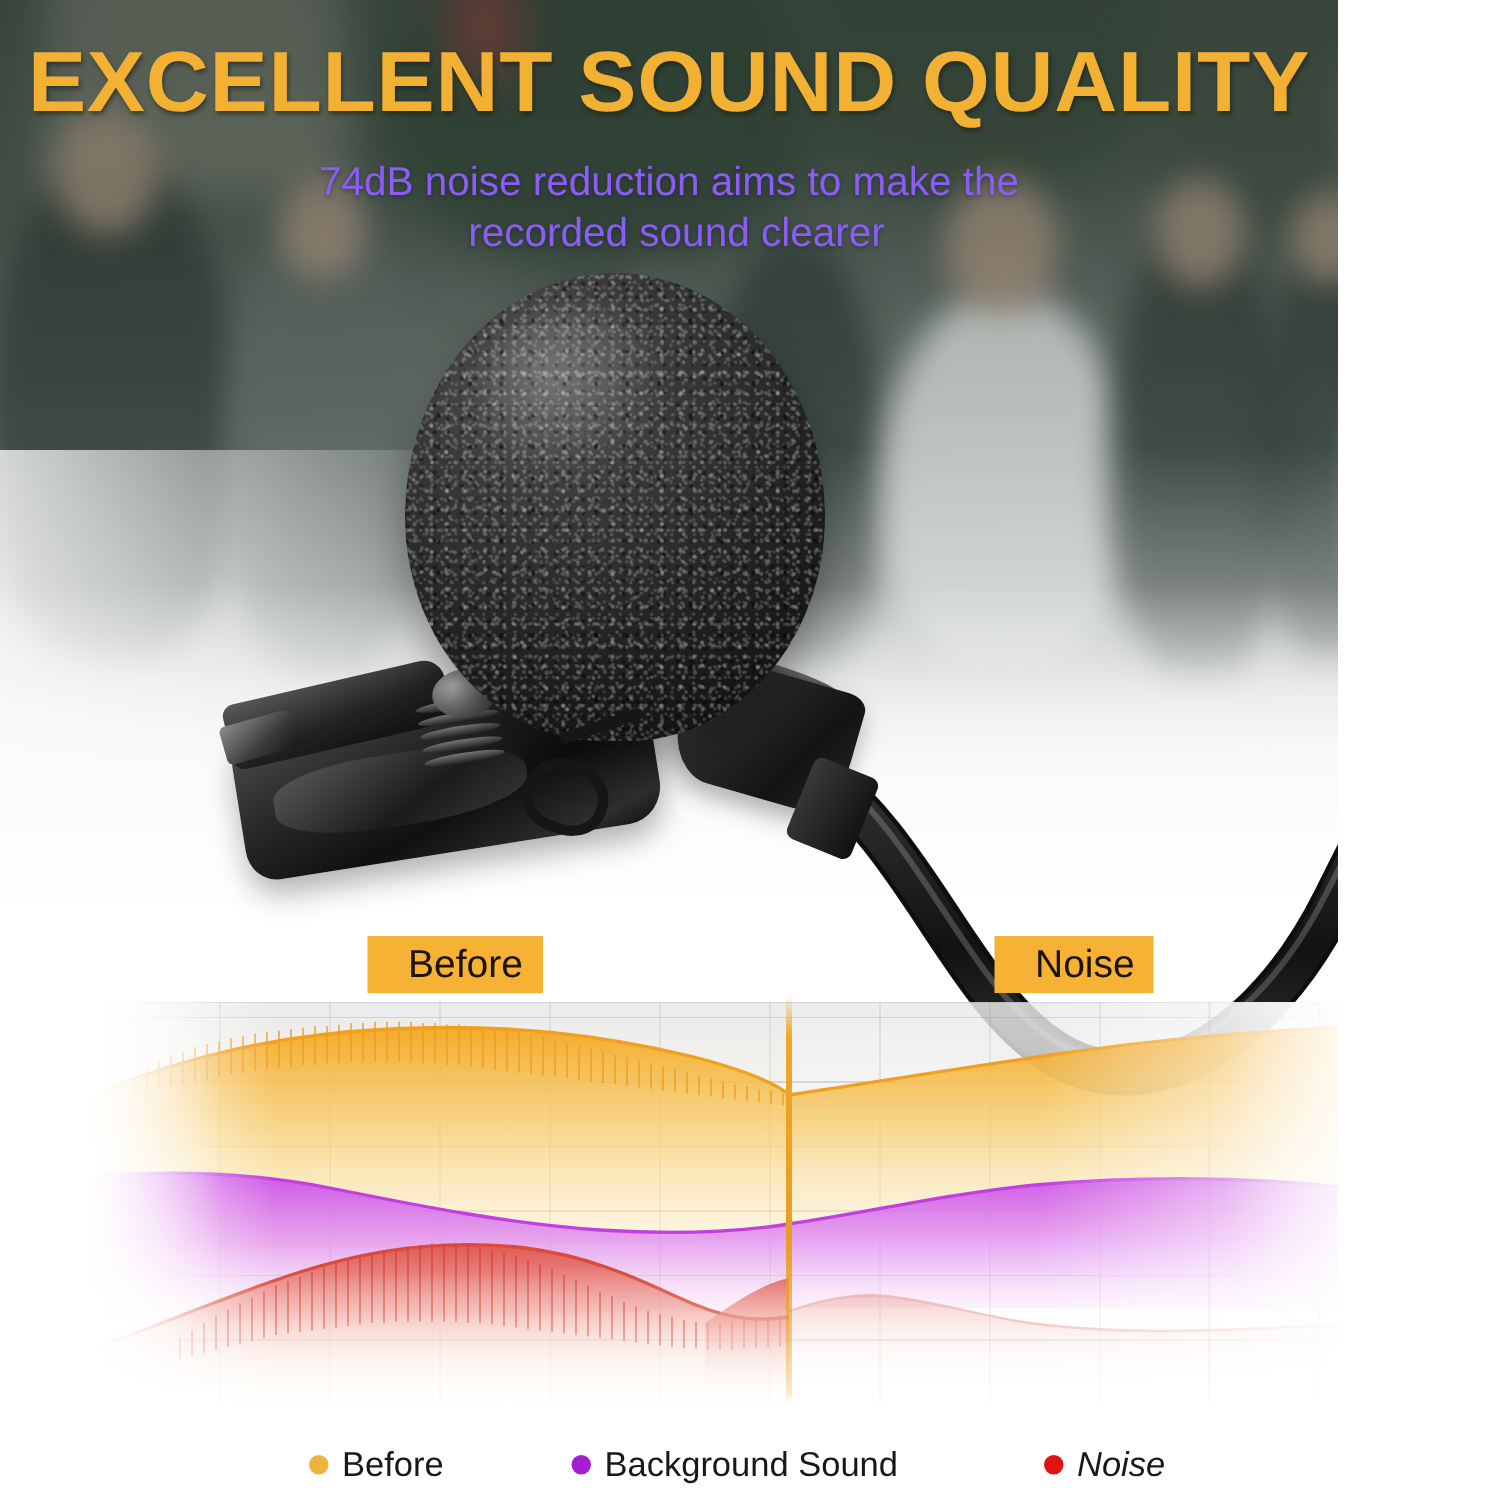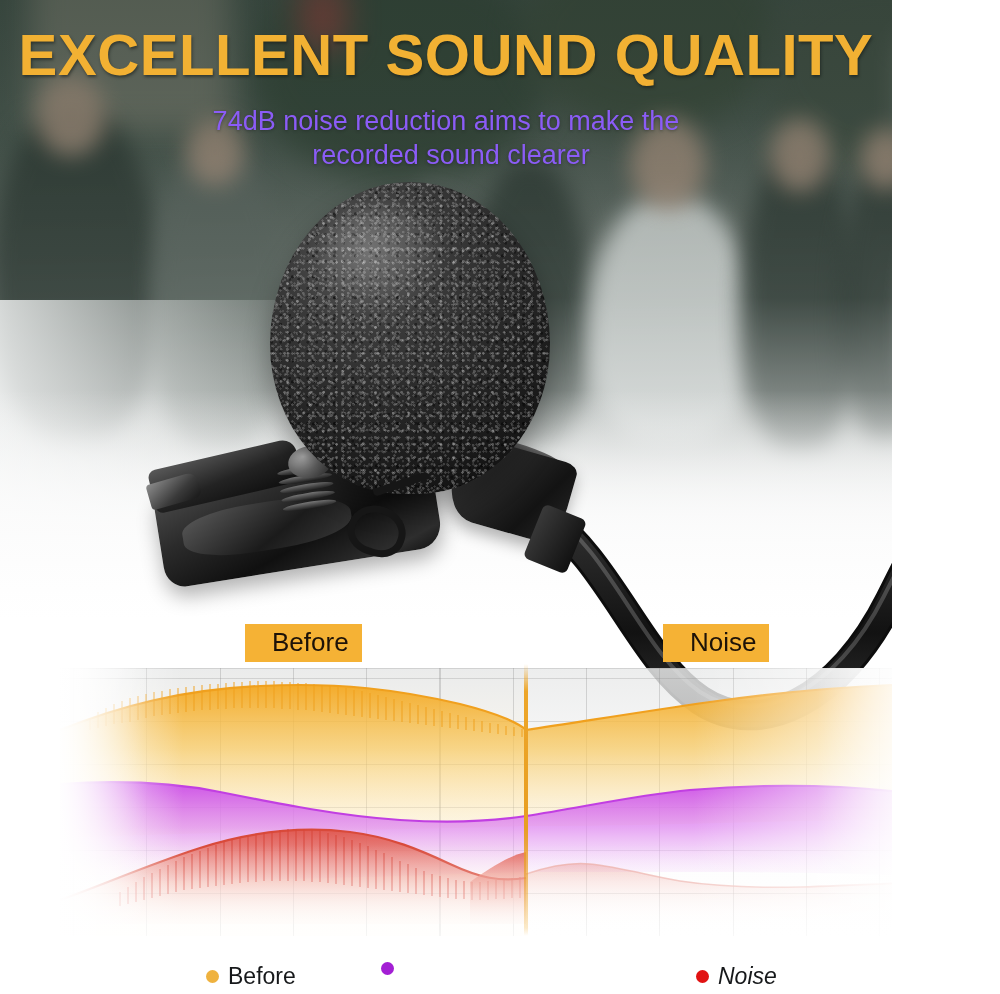--- a/index.html
+++ b/index.html
@@ -549,20 +549,21 @@
     <div class="divider"></div>
   </div>
 
   <div class="legend">
     <div class="legend-item lg-vocal">
       <span class="dot" style="background:#EFB23F"></span>
       <span>Before</span>
     </div>
     <div class="legend-item lg-bg">
       <span class="dot" style="background:#A31FD4"></span>
+      <span>Background Sound</span>
     </div>
     <div class="legend-item lg-noise">
       <span class="dot" style="background:#E11212"></span>
       <span>Noise</span>
     </div>
   </div>
 
 </div>
 
 </body></html>

